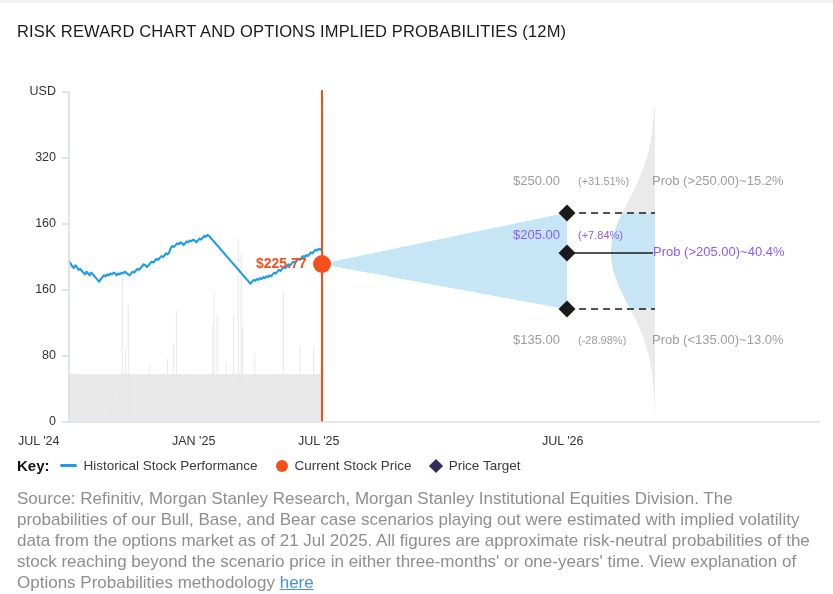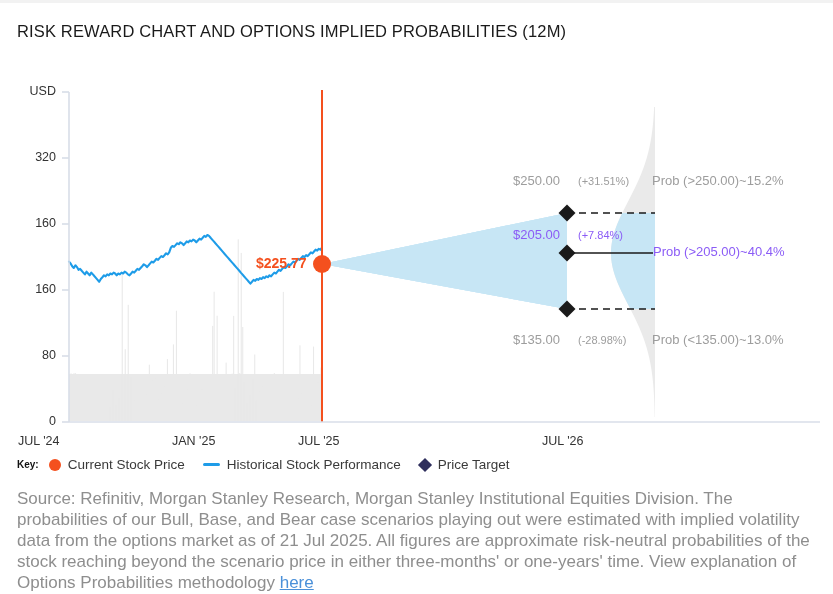--- a/index.html
+++ b/index.html
@@ -65,21 +65,21 @@
     left: 17px; top: 457px;
     display: flex;
     align-items: center;
     font-size: 13.5px;
     color: #333333;
   }
   #key .key-label {
     font-weight: bold;
     color: #111111;
     margin-right: 10px;
-    font-size: 10px;
+    font-size: 15px;
   }
   #key .key-item {
     display: flex;
     align-items: center;
     margin-right: 18px;
   }
   #key .key-item .key-text { margin-left: 7px; color: #3a3a3a; }
   .swatch-line {
     width: 17px; height: 3px; background: #1e9ce8; border-radius: 2px;
     display: inline-block;
@@ -356,27 +356,27 @@
   <div class="anno anno-gray" style="left:513px; top:260px;">
     <span>$135.00</span><span class="anno-pct">(-28.98%)</span>
   </div>
   <div class="anno anno-gray" style="left:652px; top:260px;">Prob (&lt;135.00)~13.0%</div>
 </div>
 
 <div id="key">
   <span class="key-label">Key:</span>
 
   <span class="key-item">
+    <span class="swatch-line"></span>
+    <span class="key-text">Historical Stock Performance</span>
+  </span>
+
+  <span class="key-item">
     <span class="swatch-dot"></span>
     <span class="key-text">Current Stock Price</span>
-  </span>
-
-  <span class="key-item">
-    <span class="swatch-line"></span>
-    <span class="key-text">Historical Stock Performance</span>
   </span>
 
   <span class="key-item">
     <span class="swatch-diamond"></span>
     <span class="key-text">Price Target</span>
   </span>
 </div>
 
 <div id="source"><span>Source: Refinitiv, Morgan Stanley Research, Morgan Stanley Institutional Equities Division. The probabilities of our Bull, Base, and Bear case scenarios playing out were estimated with implied volatility data from the options market as of 21 Jul 2025. All figures are approximate risk-neutral probabilities of the stock reaching beyond the scenario price in either three-months' or one-years' time. View explanation of Options Probabilities methodology </span><a href="#">here</a></div>
 

